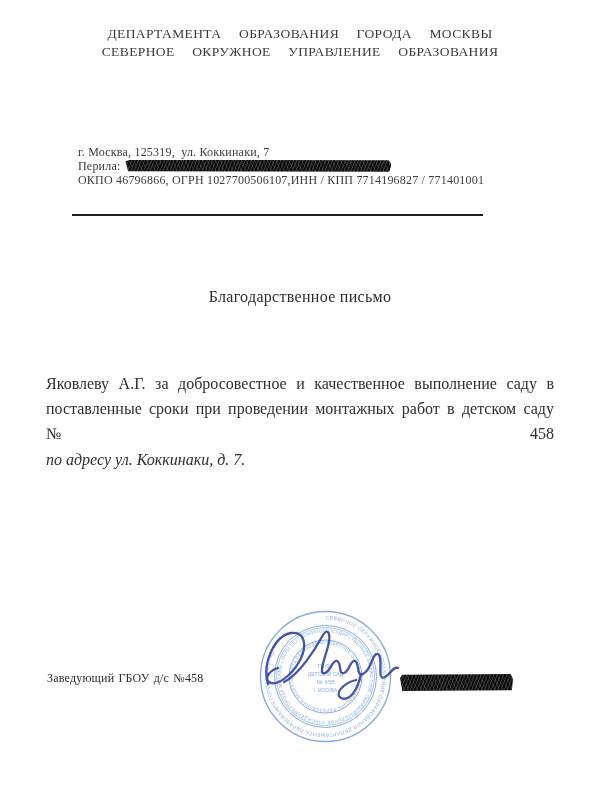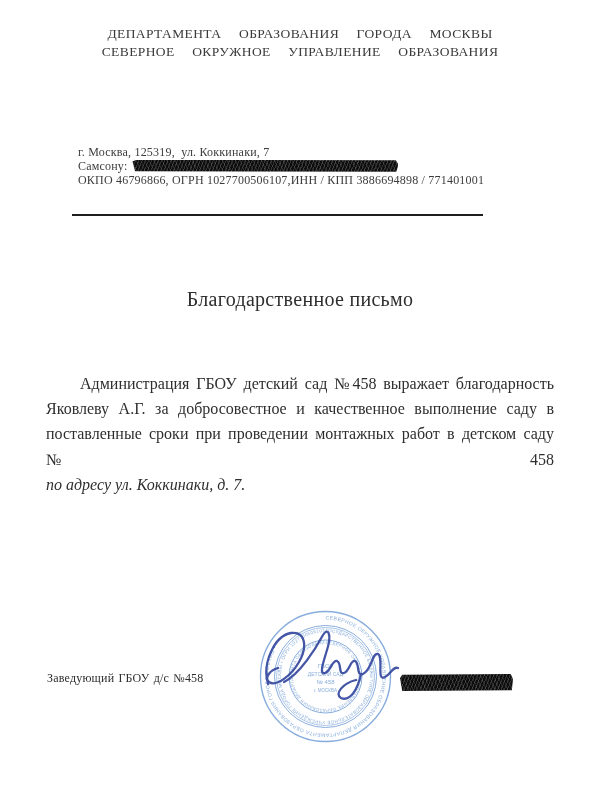--- a/index.html
+++ b/index.html
@@ -57,21 +57,21 @@
   }
 
   .rule{
     position:absolute;top:214px;left:72px;width:411px;height:2.4px;
     background:#1f1f1f;
   }
 
   .letter-title{
     position:absolute;top:288px;left:0;width:100%;
     text-align:center;
-    font-size:20px;color:#2e2e2e;
+    font-size:16px;color:#2e2e2e;
     letter-spacing:.3px;
   }
 
   .body-text{
     position:absolute;top:371px;left:46px;width:508px;
     font-size:16px;color:#2e2e2e;
   }
   .body-text .line{
     line-height:25.2px;
     text-align:justify;
@@ -96,30 +96,29 @@
 <div class="page">
 
   <div class="dept-block">
     <div class="prewrap">ДЕПАРТАМЕНТА  ОБРАЗОВАНИЯ  ГОРОДА  МОСКВЫ</div>
     <div class="prewrap">СЕВЕРНОЕ  ОКРУЖНОЕ  УПРАВЛЕНИЕ  ОБРАЗОВАНИЯ</div>
   </div>
 
 
   <div class="contacts">
     <div class="row">г. Москва, 125319,  ул. Коккинаки, 7</div>
-    <div class="row"><span>Самсону:</span><span class="redact phone"></span></div>
-    <div class="row">ОКПО 46796866, ОГРН 1027700506107,ИНН / КПП 3886694898 / 771401001</div>
+    <div class="row"><span>Перила:</span><span class="redact phone"></span></div>
+    <div class="row">ОКПО 46796866, ОГРН 1027700506107,ИНН / КПП 7714196827 / 771401001</div>
   </div>
 
   <div class="rule"></div>
 
   <div class="letter-title">Благодарственное письмо</div>
 
   <div class="body-text">
-    <div class="line first">Администрация  ГБОУ  детский  сад  №458  выражает  благодарность</div>
     <div class="line">Яковлеву А.Г. за добросовестное и качественное выполнение саду в</div>
     <div class="line">поставленные сроки при проведении монтажных работ в детском саду №458</div>
     <div class="line last">по адресу ул. Коккинаки, д. 7.</div>
   </div>
 
   <div class="signee">Заведующий ГБОУ д/с №458</div>
   <span class="redact name"></span>
 
   <svg class="seal" viewBox="0 0 141 141">
     <defs>

